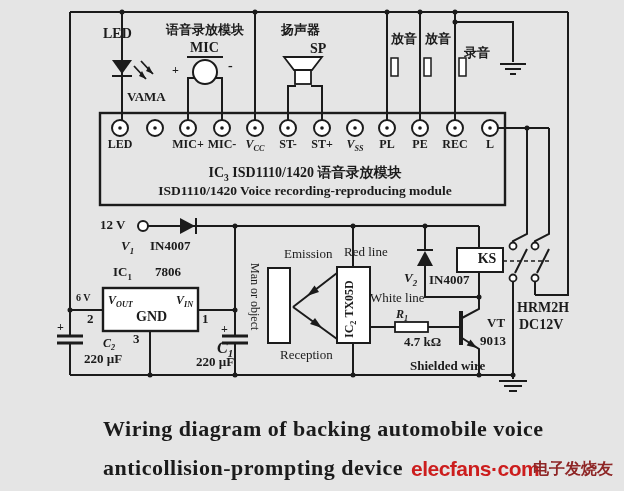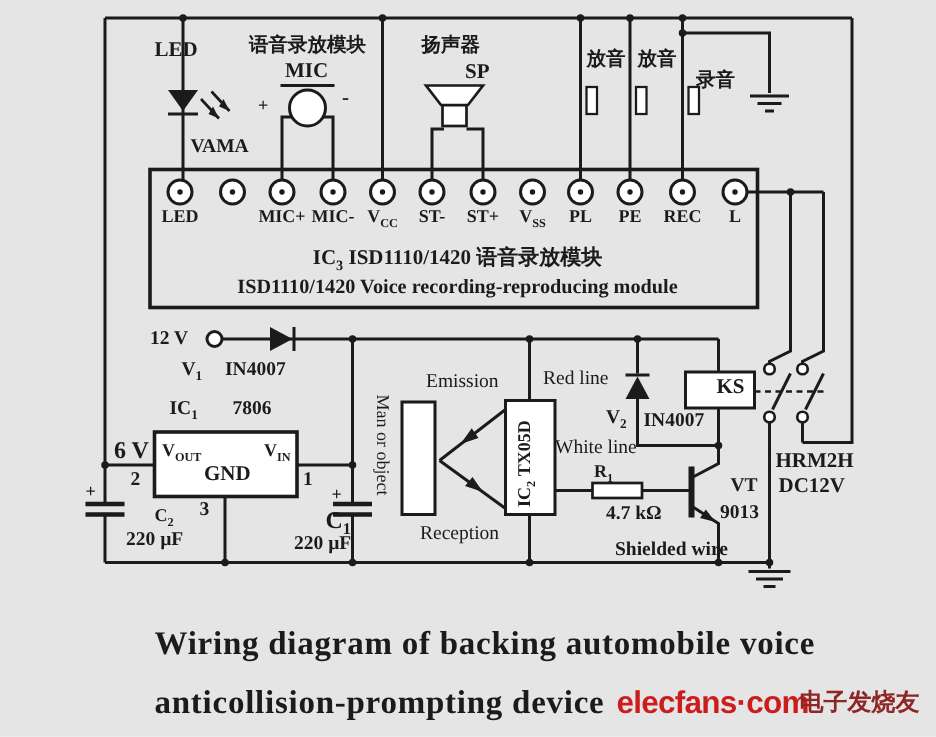--- a/index.html
+++ b/index.html
@@ -7,21 +7,21 @@
   #stage{
     position:relative;width:624px;height:491px;
     background:#e5e5e5;overflow:hidden;
     font-family:"Liberation Serif", serif;color:#1b1b1b;
   }
   svg{position:absolute;left:0;top:0;}
   .lbl{
     position:absolute;font-size:13px;font-weight:bold;line-height:1.05;
     white-space:nowrap;color:#1b1b1b;
   }
-  .it{}
+  .it{font-style:italic;}
   .lbl sub{font-size:0.68em;line-height:0;}
   .pin-label{width:44px;text-align:center;font-size:12px;top:138px;}
   .ctr{text-align:center;}
   .rot-cw{transform:rotate(90deg);transform-origin:0 0;}
   .rot-ccw{transform:rotate(-90deg);transform-origin:0 0;}
   .caption{font-size:22px;font-weight:bold;letter-spacing:0.5px;}
   .wm-logo{
     font-family:"Liberation Sans", sans-serif;font-weight:bold;
     font-size:21px;letter-spacing:-0.5px;
   }
@@ -183,39 +183,39 @@
   <div class="lbl ctr" style="left:120px;top:166px;width:370px;font-size:14px;">
     <span>IC</span><sub>3</sub>&nbsp;<span>ISD1110/1420 语音录放模块</span>
   </div>
   <div class="lbl ctr" style="left:120px;top:184px;width:370px;font-size:13.5px;">ISD1110/1420 Voice recording-reproducing module</div>
 
   <div class="lbl" style="left:100px;top:218px;">12 V</div>
   <div class="lbl it" style="left:121px;top:239px;"><span>V</span><sub>1</sub></div>
   <div class="lbl" style="left:150px;top:239px;">IN4007</div>
   <div class="lbl" style="left:113px;top:265px;"><span>IC</span><sub>1</sub></div>
   <div class="lbl" style="left:155px;top:265px;">7806</div>
-  <div class="lbl" style="left:76px;top:293px;font-size:16px;">6 V</div>
+  <div class="lbl" style="left:76px;top:293px;font-size:10px;">6 V</div>
   <div class="lbl it" style="left:108px;top:294px;font-size:12px;"><span>V</span><sub>OUT</sub></div>
   <div class="lbl it" style="left:176px;top:294px;font-size:12px;"><span>V</span><sub>IN</sub></div>
   <div class="lbl" style="left:136px;top:310px;font-size:14px;">GND</div>
   <div class="lbl" style="left:87px;top:312px;">2</div>
   <div class="lbl" style="left:202px;top:312px;">1</div>
   <div class="lbl" style="left:133px;top:332px;">3</div>
   <div class="lbl" style="left:57px;top:321px;font-size:12px;">+</div>
   <div class="lbl it" style="left:103px;top:337px;font-size:12px;"><span>C</span><sub>2</sub></div>
   <div class="lbl" style="left:84px;top:352px;">220 µF</div>
   <div class="lbl" style="left:221px;top:323px;font-size:12px;">+</div>
   <div class="lbl it" style="left:217px;top:340px;font-size:16px;"><span>C</span><sub>1</sub></div>
   <div class="lbl" style="left:196px;top:355px;">220 µF</div>
 
   <div class="lbl" style="left:284px;top:247px;font-weight:normal;">Emission</div>
   <div class="lbl" style="left:280px;top:348px;font-weight:normal;">Reception</div>
   <div class="lbl rot-cw" style="left:261px;top:263px;font-size:12px;font-weight:normal;">Man or object</div>
   <div class="lbl rot-ccw" style="left:343px;top:338px;font-size:12px;"><span>IC</span><sub>2</sub>&nbsp;<span>TX05D</span></div>
-  <div class="lbl" style="left:362px;top:245px;font-weight:normal;">Red line</div>
+  <div class="lbl" style="left:344px;top:245px;font-weight:normal;">Red line</div>
   <div class="lbl" style="left:370px;top:291px;font-weight:normal;">White line</div>
   <div class="lbl" style="left:410px;top:359px;">Shielded wire</div>
 
   <div class="lbl it" style="left:396px;top:308px;font-size:12px;"><span>R</span><sub>1</sub></div>
   <div class="lbl" style="left:404px;top:335px;">4.7 kΩ</div>
   <div class="lbl it" style="left:404px;top:271px;"><span>V</span><sub>2</sub></div>
   <div class="lbl" style="left:429px;top:273px;">IN4007</div>
   <div class="lbl" style="left:487px;top:316px;">VT</div>
   <div class="lbl" style="left:480px;top:334px;">9013</div>
   <div class="lbl ctr" style="left:457px;top:252px;width:60px;font-size:14px;">KS</div>

